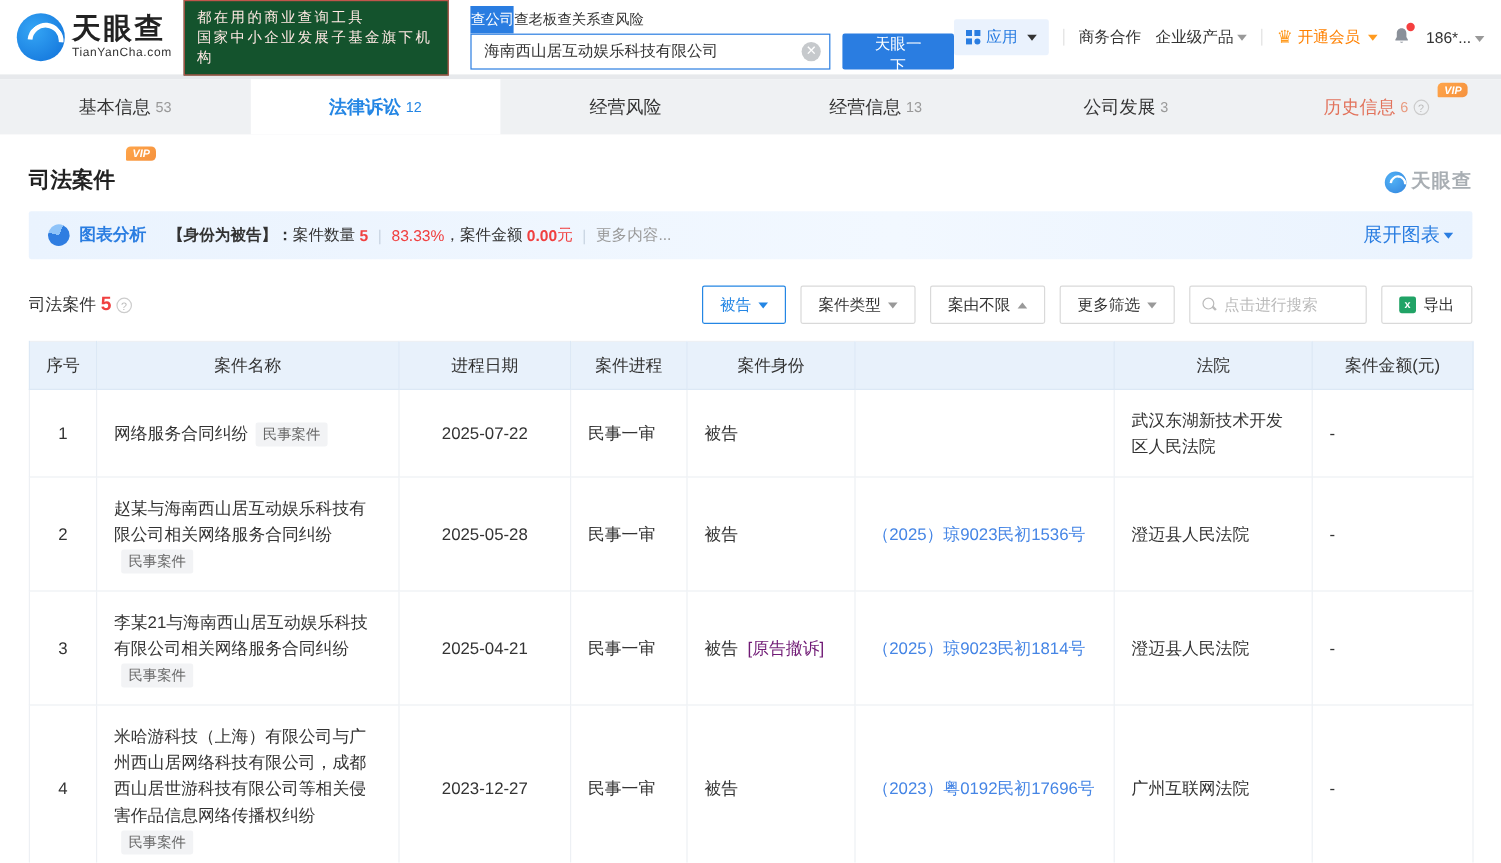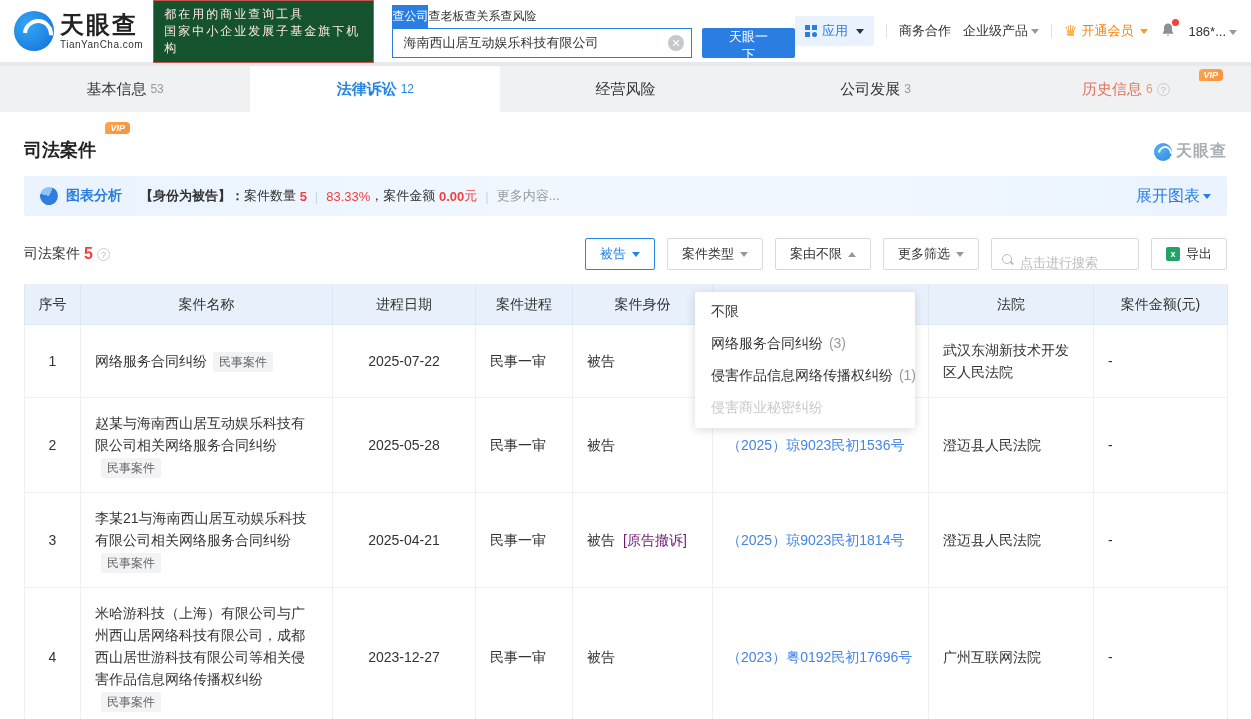--- a/index.html
+++ b/index.html
@@ -78,21 +78,21 @@
 
   
   .filter-row { margin-top:22px; display:flex; align-items:center; }
   .filter-title { font-size:14px; color:#333; }
   .filter-count { color:#F04040; font-weight:bold; margin-left:4px; }
   .filter-btns { margin-left:auto; display:flex; align-items:center; gap:12px; }
   .fbtn { height:32px; padding:0 14px; border:1px solid #D9D9D9; border-radius:2px; background:#fff; font-size:13px; color:#333; display:flex; align-items:center; cursor:pointer; font-family:inherit; }
   .fbtn .caret-down, .fbtn .caret-up { color:#999; margin-left:6px; }
   .fbtn.active { border-color:#2486E4; color:#2486E4; }
   .fbtn.active .caret-down { color:#2486E4; }
-  .fsearch { height:32px; width:148px; border:1px solid #D9D9D9; border-radius:2px; display:flex; padding:15px 10px; color:#bbb; font-size:13px; gap:6px; cursor:text; }
+  .fsearch { height:32px; width:148px; border:1px solid #D9D9D9; border-radius:2px; display:flex; align-items:center; padding:15px 10px; color:#bbb; font-size:13px; gap:6px; cursor:text; }
   .mag-icon { position:relative; width:12px; height:12px; flex:0 0 auto; }
   .mag-icon::before { content:""; position:absolute; left:0; top:0; width:8px; height:8px; border:1.5px solid #bbb; border-radius:50%; }
   .mag-icon::after { content:""; position:absolute; left:8px; top:8px; width:4px; height:1.5px; background:#bbb; transform:rotate(45deg); }
   .excel-icon { width:14px; height:14px; background:#21A366; border-radius:2px; color:#fff; font-size:9px; font-weight:bold; line-height:14px; text-align:center; margin-right:6px; }
 
   
   .case-table { margin-top:14px; width:1203px; border-collapse:collapse; table-layout:fixed; font-size:14px; color:#333; border:1px solid #EDF0F4; }
   .case-table th { background:#E8F1FB; font-weight:normal; color:#333; height:40px; text-align:center; border:1px solid #DCE8F5; border-top:none; }
   .case-table td { border:1px solid #EDF0F4; padding:14px 14px; vertical-align:middle; line-height:22px; background:#fff; }
   .c-no td, td.cell-no { text-align:center; }
@@ -177,20 +177,24 @@
       <div class="nav-tab">
         <span>基本信息</span>
         <span class="cnt">53</span>
       </div>
       <div class="nav-tab active">
         <span>法律诉讼</span>
         <span class="cnt">12</span>
       </div>
       <div class="nav-tab">
         <span>经营风险</span>
+      </div>
+      <div class="nav-tab">
+        <span>经营信息</span>
+        <span class="cnt">13</span>
       </div>
       <div class="nav-tab">
         <span>公司发展</span>
         <span class="cnt">3</span>
       </div>
       <div class="nav-tab vip-tab">
         <span class="vip-badge">VIP</span>
         <span>历史信息</span>
         <span class="cnt">6</span>
         <span class="qmark">?</span>
@@ -322,20 +326,14 @@
             <td>民事一审</td>
             <td><span>被告</span></td>
             <td><a class="case-link">（2023）粤0192民初17696号</a></td>
             <td>广州互联网法院</td>
             <td>-</td>
           </tr>
         </tbody>
     </table>
   </div>
 
-  <div class="dropdown" id="dropdown">
-      <div class="dd-item"><span>不限</span></div>
-      <div class="dd-item"><span>网络服务合同纠纷</span><span class="dd-cnt"> (3)</span></div>
-      <div class="dd-item"><span>侵害作品信息网络传播权纠纷</span><span class="dd-cnt"> (1)</span></div>
-      <div class="dd-item disabled"><span>侵害商业秘密纠纷</span></div>
-    </div>
 
 </div>
 
 </body></html>

